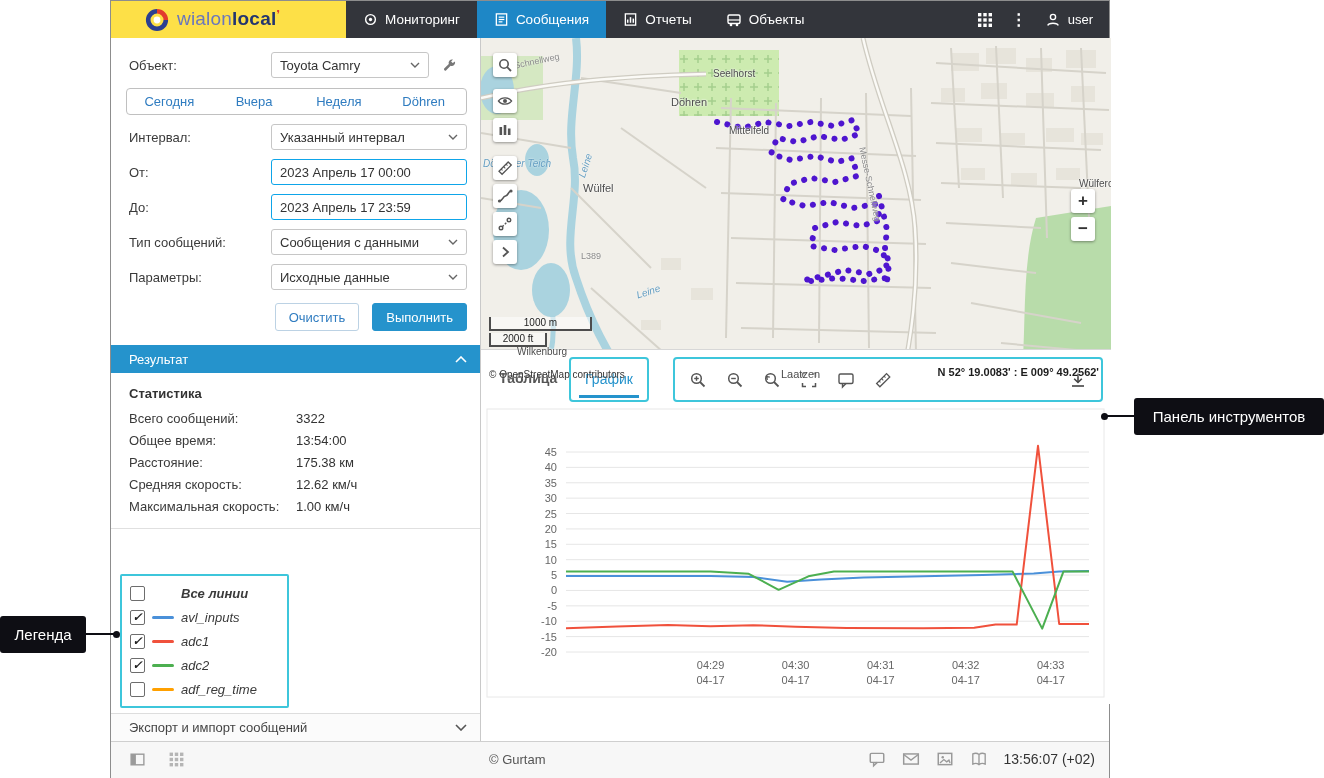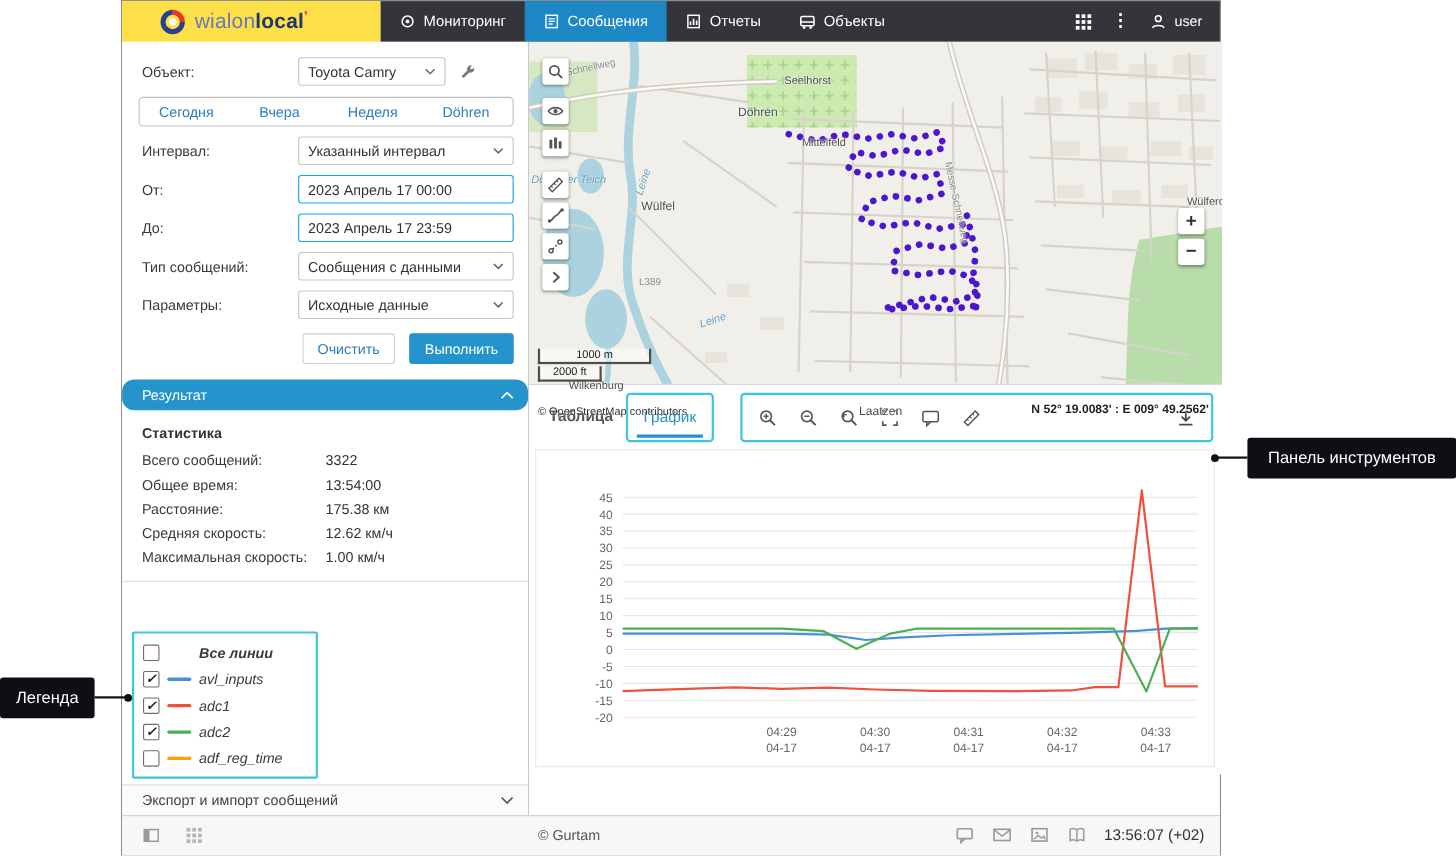--- a/index.html
+++ b/index.html
@@ -34,34 +34,34 @@
   .kebab { font-size:16px; font-weight:bold; letter-spacing:0; line-height:1; }
   .user-chip { display:flex; align-items:center; gap:7px; font-size:13px; }
 
   
   .left-panel { position:absolute; left:0; top:37px; width:370px; height:703px; background:#fff;
                 border-right:1px solid #c9c9c9; font-size:13px; color:#3a3a3a; }
   .row { display:flex; align-items:center; padding:0 13px 0 18px; margin-top:9px; }
   .row .lbl { width:142px; flex:none; }
   .sel { height:26px; border:1px solid #c6c6c6; border-radius:3px; background:#fff; display:flex;
          align-items:center; padding:0 8px; justify-content:space-between; color:#333; cursor:pointer; }
-  .sel-obj { width:134px;text-align:right; }
+  .sel-obj { width:158px;text-align:right; }
   .sel-w { width:197px; }
   .txt-input { width:197px; height:26px; border:1px solid #0ea5e9; border-radius:3px; padding:0 8px;
                font:13px "Liberation Sans", sans-serif; color:#333; }
   .ranges { display:flex; margin:10px 13px 0 15px; border:1px solid #c0c0c0; border-radius:4px; height:27px; }
   .ranges span { flex:1; display:flex; align-items:center; justify-content:center;
                  color:var(--link-blue, #2f7cc0); cursor:pointer; }
   .btn-row { display:flex; justify-content:flex-end; gap:13px; margin:13px 13px 0 0; }
   .btn { height:28px; border-radius:3px; font-size:13px; display:flex; align-items:center;
          justify-content:center; cursor:pointer; padding:0 13px; }
   .btn-clear { border:1px solid #bcd2e4; color:var(--link-blue, #2f7cc0); background:#fff; }
   .btn-exec { background:var(--accent-blue, #2e97d8); color:#fff; border:1px solid var(--accent-blue, #2e97d8); }
   .result-header { margin-top:14px; height:28px; background:var(--accent-blue, #2593cc); color:#fff;
-                   display:flex; align-items:center; padding:0 13px 0 18px; justify-content:space-between; cursor:pointer;border-radius:11px; }
+                   display:flex; align-items:center; padding:0 13px 0 18px; justify-content:space-between; cursor:pointer; }
   .stats-title { font-weight:bold; margin:13px 0 10px 18px; color:#333; }
   .stat-row { display:flex; padding-left:18px; margin-bottom:7px; }
   .stat-row .sl { width:167px; flex:none; }
   .stat-row .sv { color:#333; }
   .legend-box { position:absolute; left:9px; top:536px; width:169px; border:2px solid var(--hl, #3ec6db);
                 border-radius:2px; background:#fff; padding:5px 8px; }
   .legend-row { display:flex; align-items:center; height:24px; cursor:pointer;font-style:italic; }
   .cb { width:15px; height:15px; border:1.5px solid #6d6d6d; border-radius:2px; flex:none;
         display:flex; align-items:center; justify-content:center; font-size:12px; font-weight:bold;
         color:#222; line-height:1; background:#fff; }

